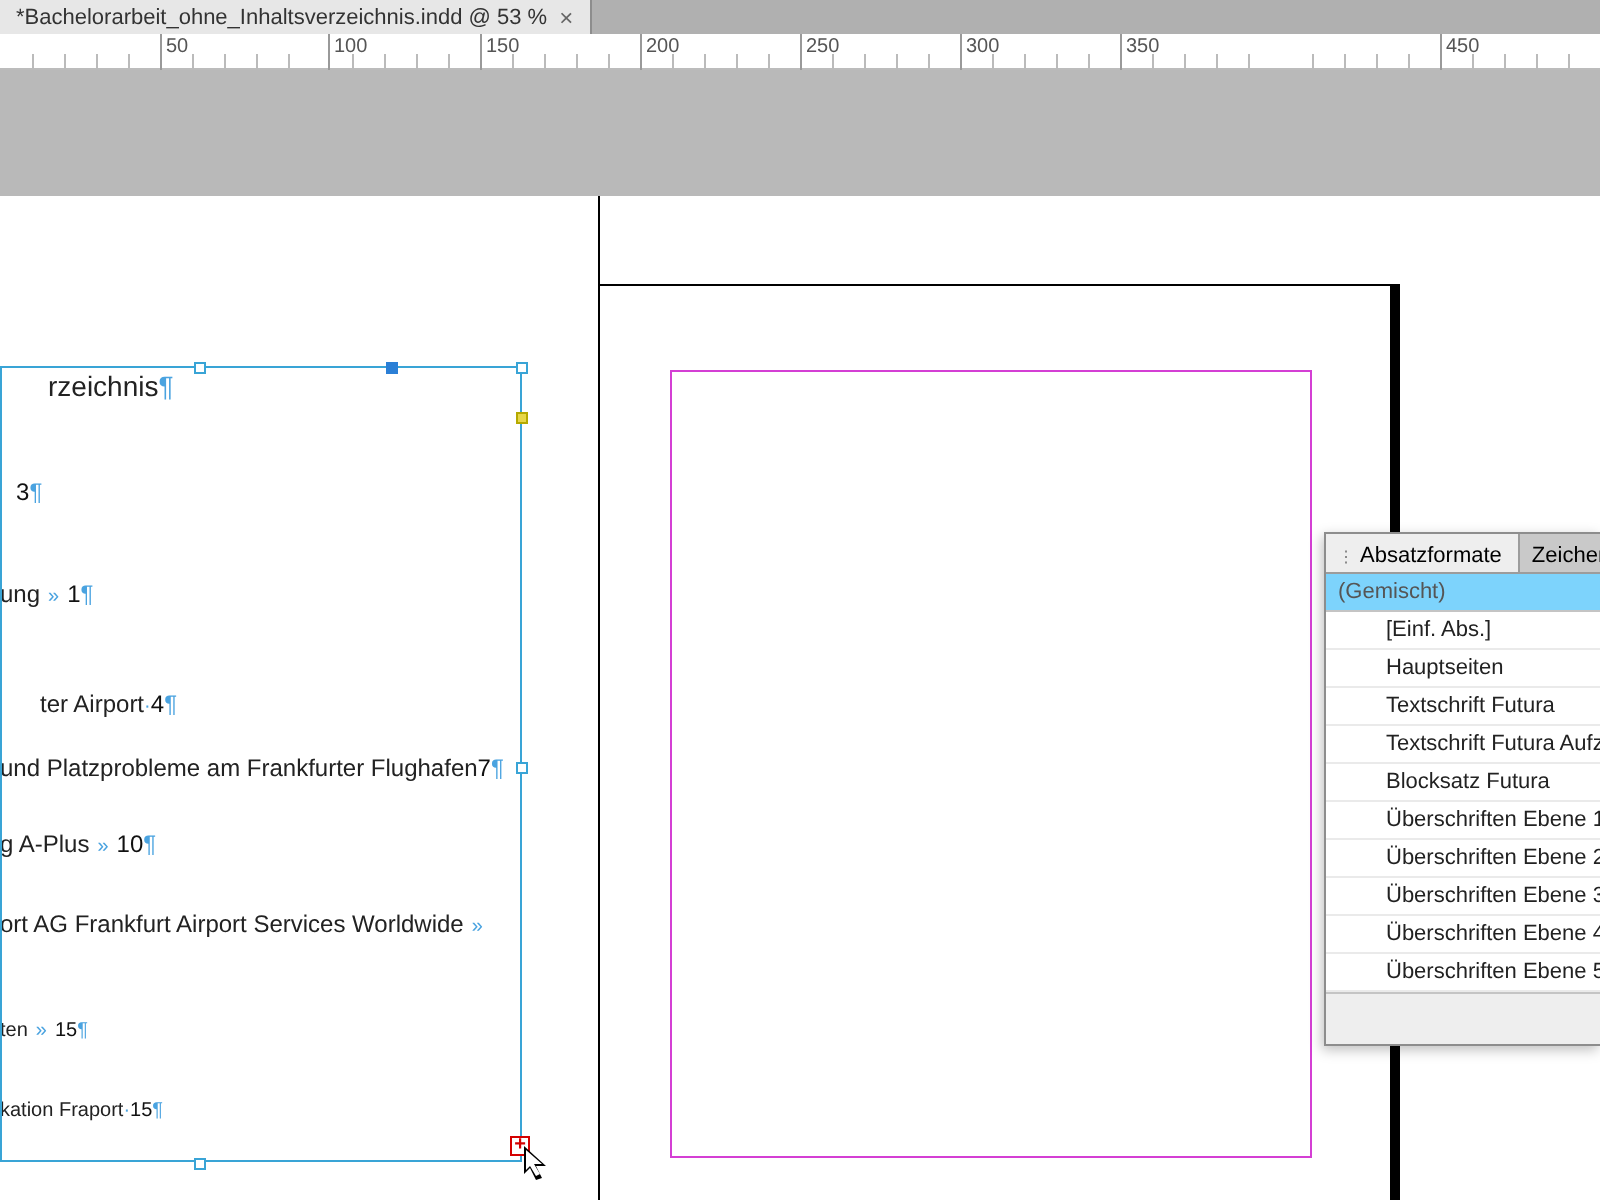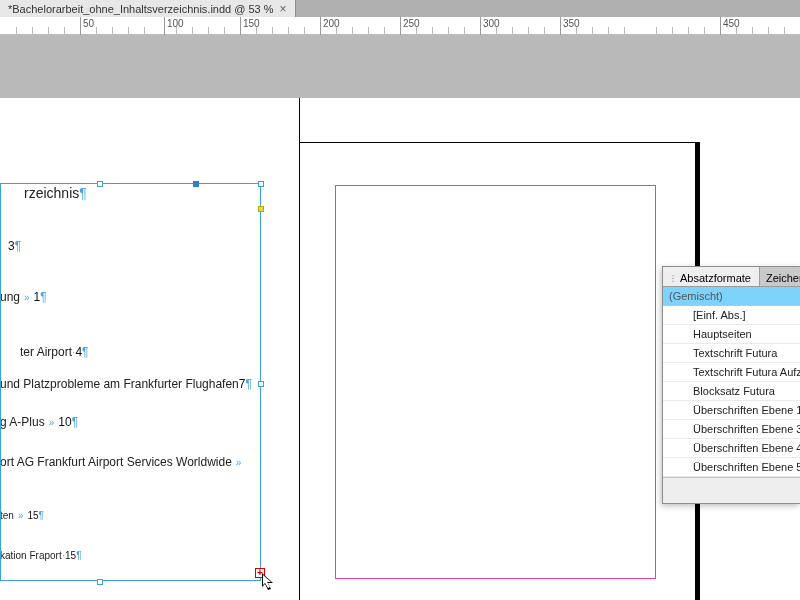--- a/index.html
+++ b/index.html
@@ -359,18 +359,19 @@
     </div>
   </div>
   <div class="panel-status">(Gemischt)</div>
   <div class="style-list" id="styleList">
       <div class="style-item">[Einf. Abs.]</div>
       <div class="style-item">Hauptseiten</div>
       <div class="style-item">Textschrift Futura</div>
       <div class="style-item">Textschrift Futura Aufzäh</div>
       <div class="style-item">Blocksatz Futura</div>
       <div class="style-item">Überschriften Ebene 1</div>
+      <div class="style-item">Überschriften Ebene 2</div>
       <div class="style-item">Überschriften Ebene 3</div>
       <div class="style-item">Überschriften Ebene 4</div>
       <div class="style-item">Überschriften Ebene 5</div>
     </div>
   <div class="panel-footer"></div>
 </div>
 
 </body></html>

